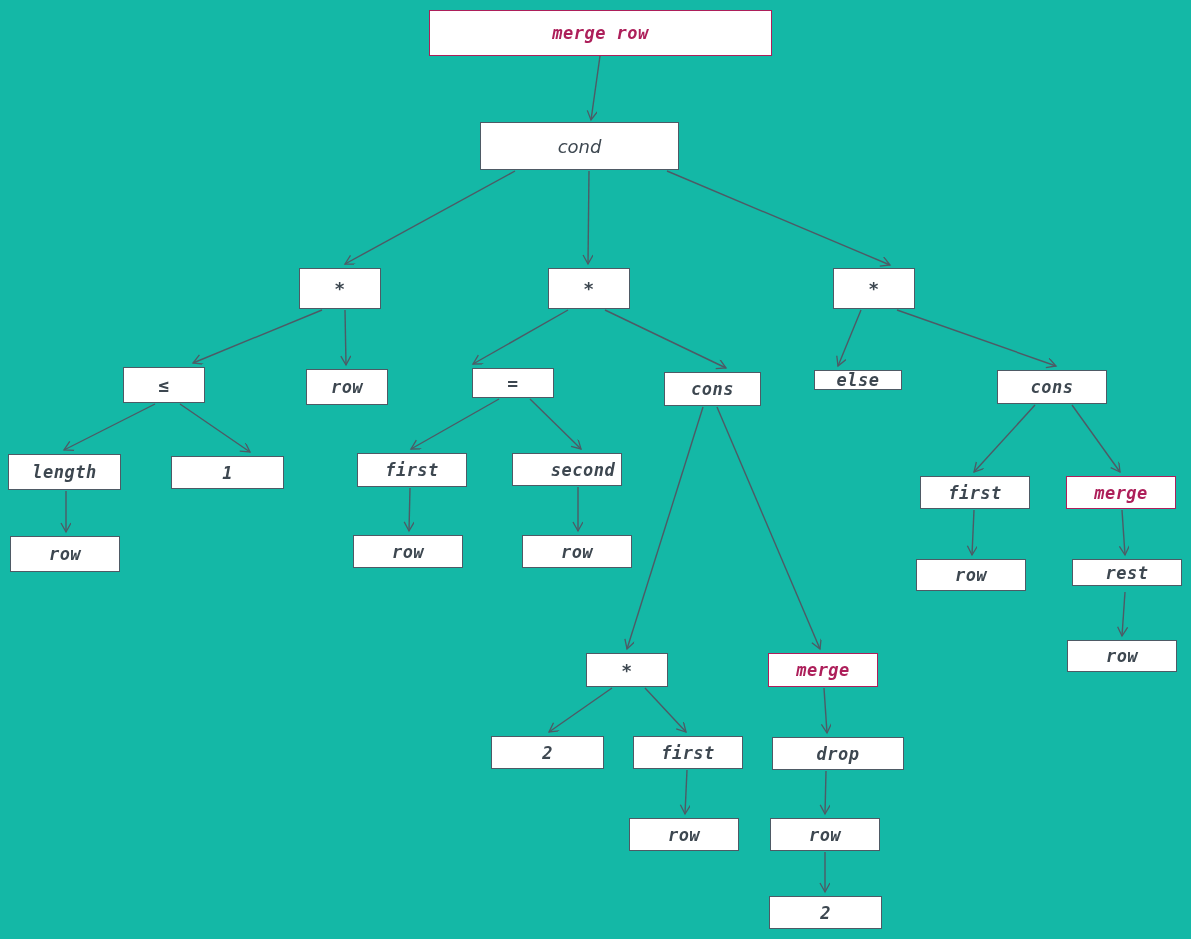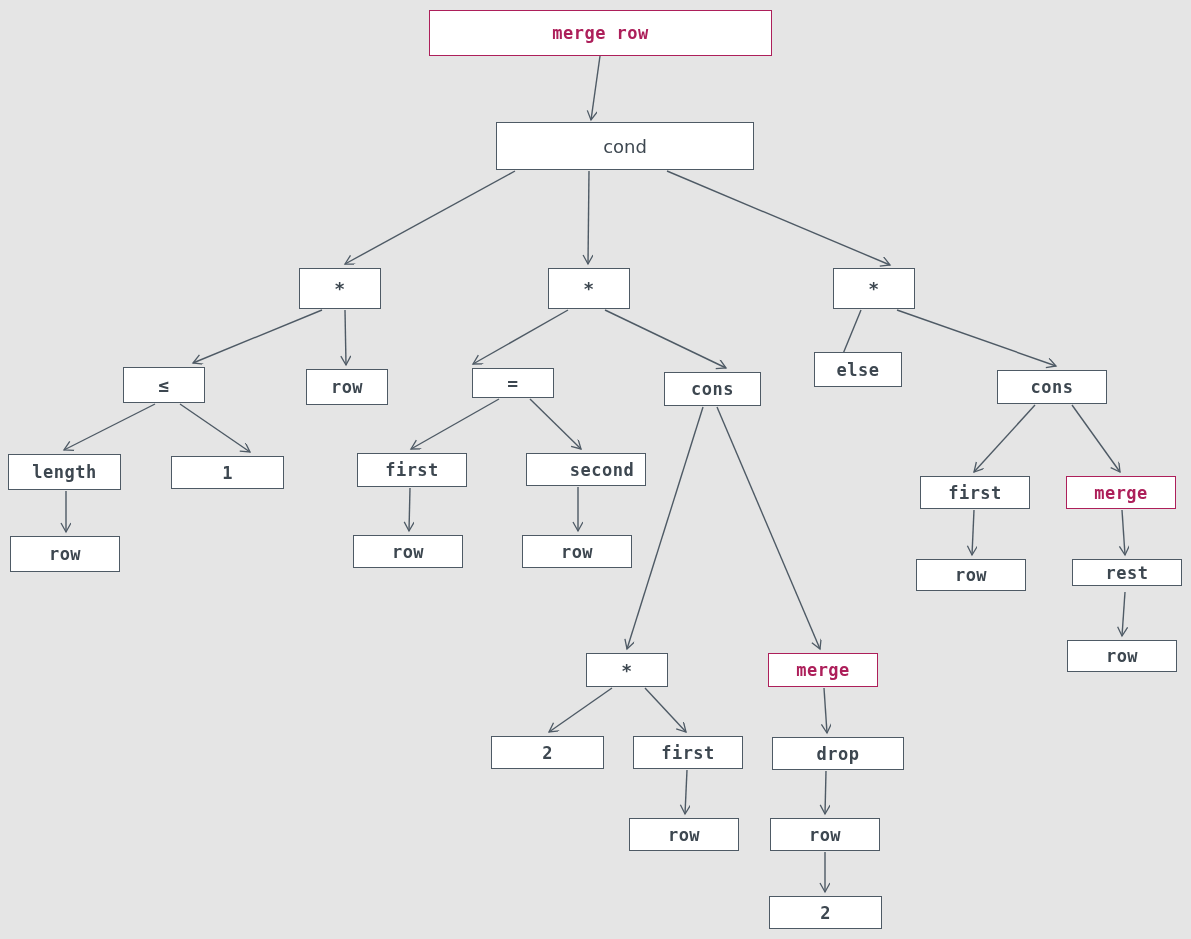--- a/index.html
+++ b/index.html
@@ -10,21 +10,22 @@
   body {
     width: 1191px;
     height: 939px;
     font-family: "DejaVu Sans Mono", monospace;
     overflow: hidden;
   }
   #diagram-root {
     position: relative;
     width: 1191px;
     height: 939px;
-    background: #e5e5e5;
+    background: #14b8a6;
+    font-style: italic;
   }
   svg.edges {
     position: absolute;
     left: 0;
     top: 0;
     width: 1191px;
     height: 939px;
     pointer-events: none;
   }
   .node {
@@ -96,21 +97,21 @@
         <line x1="824" y1="688" x2="827" y2="733" stroke="#4e5a65" stroke-width="1.4" marker-end="url(#arrowOpen)"></line>
         <line x1="687" y1="770" x2="685" y2="814" stroke="#4e5a65" stroke-width="1.4" marker-end="url(#arrowOpen)"></line>
         <line x1="826" y1="771" x2="825" y2="814" stroke="#4e5a65" stroke-width="1.4" marker-end="url(#arrowOpen)"></line>
         <line x1="825" y1="852" x2="825" y2="892" stroke="#4e5a65" stroke-width="1.4" marker-end="url(#arrowOpen)"></line>
       </g>
   </svg>
   <div id="node-layer">
       <div class="node accent" style="left: 429px; top: 10px; width: 343px; height: 46px;">
         <span>merge row</span>
       </div>
-      <div class="node sans" style="left: 496px; top: 122px; width: 258px; height: 48px;">
+      <div class="node sans" style="left: 480px; top: 122px; width: 199px; height: 48px;">
         <span>cond</span>
       </div>
       <div class="node symbol" style="left: 299px; top: 268px; width: 82px; height: 41px;">
         <span>*</span>
       </div>
       <div class="node symbol" style="left: 548px; top: 268px; width: 82px; height: 41px;">
         <span>*</span>
       </div>
       <div class="node symbol" style="left: 833px; top: 268px; width: 82px; height: 41px;">
         <span>*</span>
@@ -120,36 +121,36 @@
       </div>
       <div class="node" style="left: 306px; top: 369px; width: 82px; height: 36px;">
         <span>row</span>
       </div>
       <div class="node symbol" style="left: 472px; top: 368px; width: 82px; height: 30px;">
         <span>=</span>
       </div>
       <div class="node" style="left: 664px; top: 372px; width: 97px; height: 34px;">
         <span>cons</span>
       </div>
-      <div class="node" style="left: 814px; top: 352px; width: 88px; height: 35px;">
+      <div class="node" style="left: 814px; top: 370px; width: 88px; height: 20px;">
         <span>else</span>
       </div>
       <div class="node" style="left: 997px; top: 370px; width: 110px; height: 34px;">
         <span>cons</span>
       </div>
       <div class="node" style="left: 8px; top: 454px; width: 113px; height: 36px;">
         <span>length</span>
       </div>
       <div class="node" style="left: 171px; top: 456px; width: 113px; height: 33px;">
         <span>1</span>
       </div>
       <div class="node" style="left: 357px; top: 453px; width: 110px; height: 34px;">
         <span>first</span>
       </div>
-      <div class="node" style="left: 526px; top: 453px; width: 120px; height: 33px; padding-left: 32px;">
+      <div class="node" style="left: 512px; top: 453px; width: 110px; height: 33px; padding-left: 32px;">
         <span>second</span>
       </div>
       <div class="node" style="left: 920px; top: 476px; width: 110px; height: 33px;">
         <span>first</span>
       </div>
       <div class="node accent" style="left: 1066px; top: 476px; width: 110px; height: 33px;">
         <span>merge</span>
       </div>
       <div class="node" style="left: 10px; top: 536px; width: 110px; height: 36px;">
         <span>row</span>

